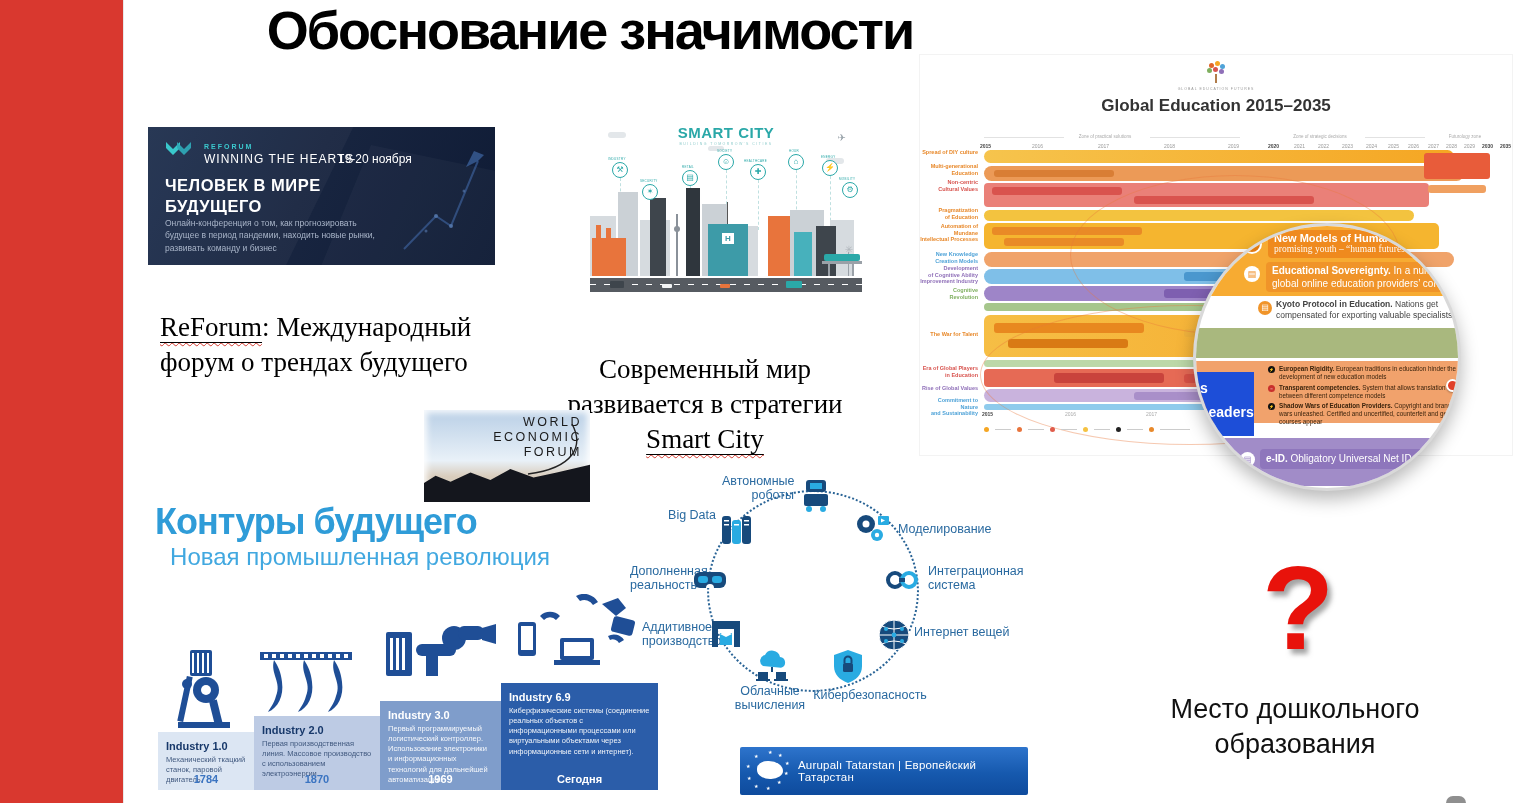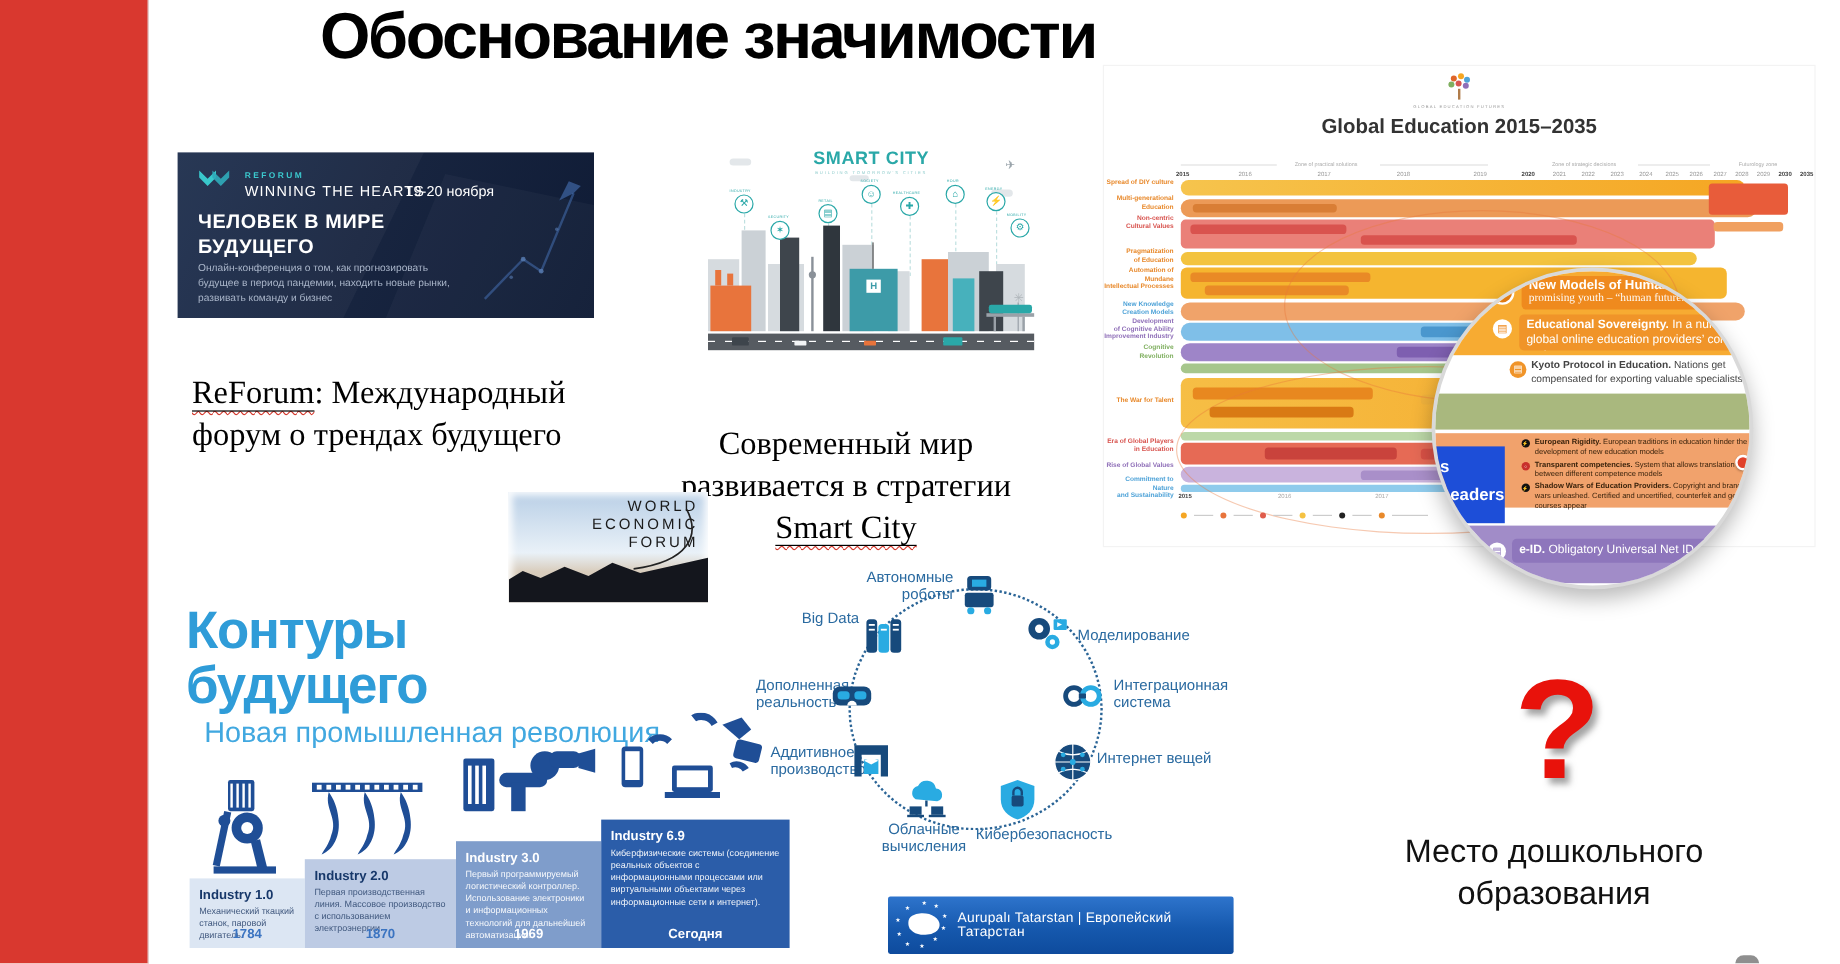--- a/index.html
+++ b/index.html
@@ -84,21 +84,21 @@
   .mg-eid { position:absolute; left:64px; top:223px; width:212px; height:20px; background:#8E76BC; border-radius:4px; color:#fff; font-size:10px; line-height:20px; padding-left:6px; white-space:nowrap; overflow:hidden; }
 
   
   .wef { left:424px; top:410px; width:166px; height:92px; background:linear-gradient(180deg,#b9cfe6 0%,#e9f1f8 55%,#d9cdbd 72%,#c9c2b4 100%); overflow:hidden; box-shadow:0 0 6px 3px rgba(255,255,255,.9) inset; }
   .wef-sil { position:absolute; left:0; bottom:0; width:100%; height:46%; background:#14161d; clip-path:polygon(0 55%,7% 38%,16% 52%,28% 30%,40% 48%,52% 22%,66% 42%,80% 30%,100% 12%,100% 100%,0 100%); }
   .wef-logo { position:absolute; right:8px; top:5px; text-align:right; font-size:12.5px; letter-spacing:2.5px; color:#1a1a1a; line-height:1.2; font-weight:500; }
   .wef-arc { position:absolute; right:0; top:14px; }
 
   
   .kont { left:155px; top:503px; width:395px; }
-  .kont-h { font-size:44px; font-weight:bold; color:#2F9CD8; letter-spacing:-1px; line-height:1.05; }
+  .kont-h { font-size:36px; font-weight:bold; color:#2F9CD8; letter-spacing:-1px; line-height:1.05; }
   .kont-s { text-align:right; font-size:24px; color:#41A8E0; margin-top:2px; }
 
   
   .stair { left:148px; top:590px; width:520px; height:212px; }
   .blk { position:absolute; padding:8px 8px 0 8px; }
   .blk .t { font-size:11px; font-weight:bold; margin-bottom:3px; }
   .blk .b { font-size:7.5px; line-height:1.35; }
   .blk .y { position:absolute; left:0; bottom:5px; width:100%; text-align:center; font-size:11px; font-weight:bold; }
   .blk1 { left:10px; top:142px; width:96px; height:58px; background:#DCE6F3; }
   .blk2 { left:106px; top:126px; width:126px; height:74px; background:#BDCBE4; }

